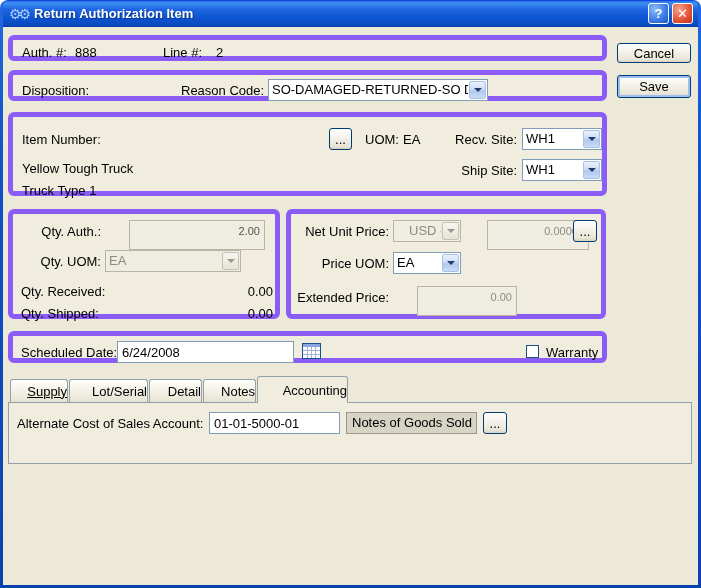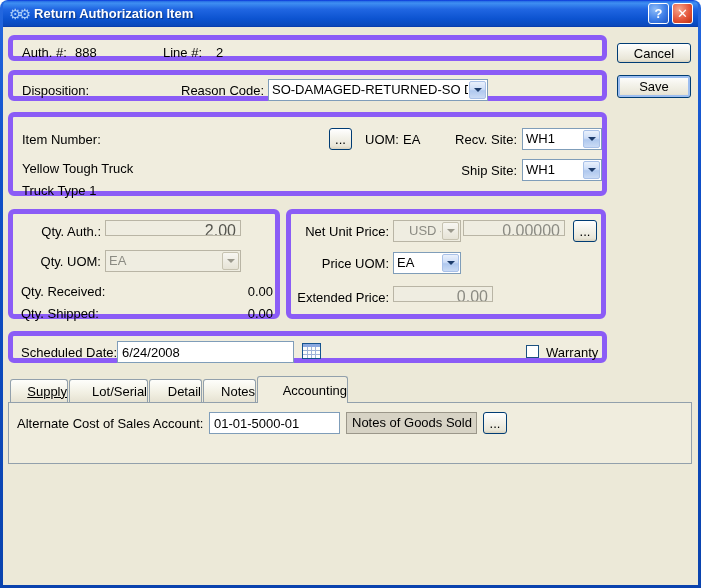--- a/index.html
+++ b/index.html
@@ -36,21 +36,21 @@
   }
   .lbl { position:absolute; white-space:nowrap; line-height:15px; }
   .rt { text-align:right; }
 
   .tin {
     position:absolute; border:1px solid #7F9DB9; background:#fff;
     font-family:inherit; font-size:13px; padding:0 4px; height:22px; outline:none;
   }
   .dfield {
     position:absolute; border:1px solid #B9B5A5; background:#EFEDE1;
-    font-size:16px; line-height:20px; padding:0 4px; height:16px; overflow:hidden; white-space:nowrap;
+    font-size:11px; line-height:20px; padding:0 4px; height:30px; overflow:hidden; white-space:nowrap;margin-left:24px;
   }
   .dfield.num { text-align:right; color:#8B8B83; }
   .dfield.dark { text-align:right; color:#55554E; }
   .ro {
     position:absolute; background:#D7D3C5; border:1px solid #9B978A;
     font-size:13px; line-height:20px; padding:0 5px; height:22px; overflow:hidden; white-space:nowrap;
   }
 
   .combo { position:absolute; display:flex; align-items:stretch; height:22px; background:#fff; border:1px solid #7F9DB9; }
   .combo .cv { flex:1; line-height:20px; padding:0 3px; white-space:nowrap; overflow:hidden; }

